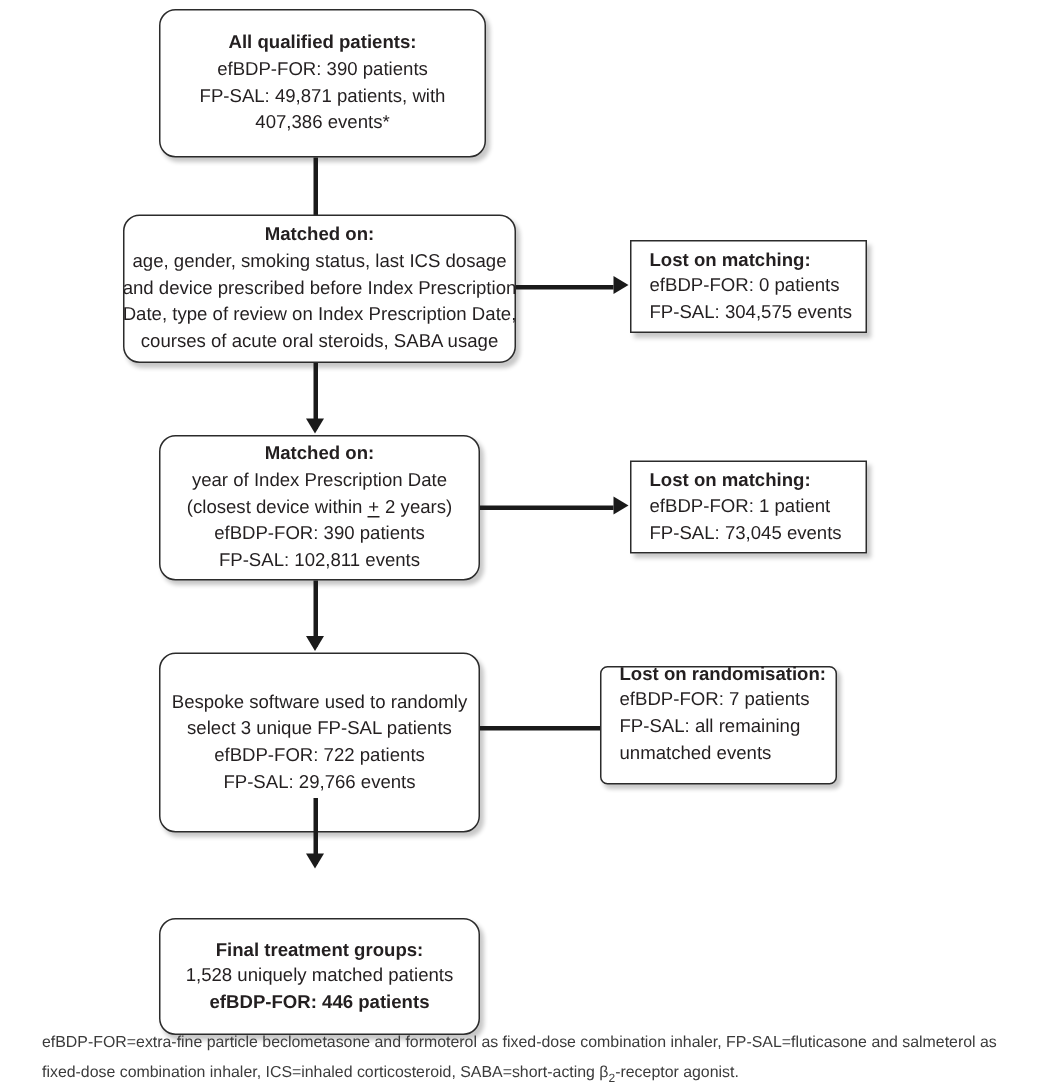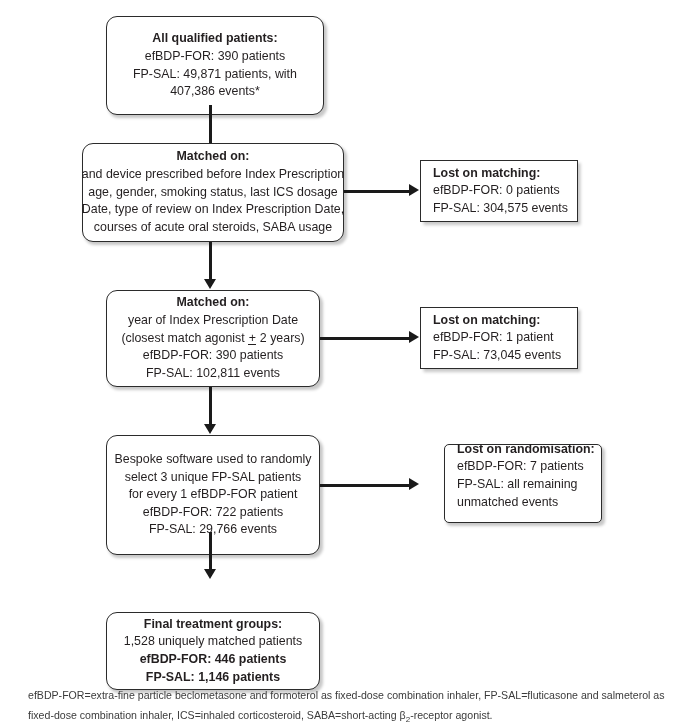--- a/index.html
+++ b/index.html
@@ -93,92 +93,90 @@
     color: #3b3b3b;
     text-align: left;
   }
   #footnote sub { font-size: 8px; }
 </style>
 </head>
 <body>
 
 <div id="canvas">
 
-  <div class="box round" style="left:106px; top:16px; width:218px; height:99px;">
+  <div class="box round" style="left:106px; top:6px; width:218px; height:99px;">
     <span class="ln b">All qualified patients:</span>
     <span class="ln">efBDP-FOR: 390 patients</span>
     <span class="ln">FP-SAL: 49,871 patients, with</span>
     <span class="ln">407,386 events*</span>
   </div>
 
   <div class="vline" style="left:209px; top:105px; height:39px;"></div>
 
   <div class="box round" style="left:82px; top:143px; width:262px; height:99px;">
     <span class="ln b">Matched on:</span>
+    <span class="ln">age, gender, smoking status, last ICS dosage</span>
     <span class="ln">and device prescribed before Index Prescription</span>
-    <span class="ln">age, gender, smoking status, last ICS dosage</span>
     <span class="ln">Date, type of review on Index Prescription Date,</span>
     <span class="ln">courses of acute oral steroids, SABA usage</span>
   </div>
 
   <div class="hline" style="left:344px; top:190px; width:65px;"></div>
   <div class="arrow-right" style="left:409px; top:184px;"></div>
 
   <div class="box square left-al" style="left:420px; top:160px; width:158px; height:62px; padding:6px 0 6px 12px; justify-content:center;">
     <span class="ln b">Lost on matching:</span>
     <span class="ln">efBDP-FOR: 0 patients</span>
     <span class="ln">FP-SAL: 304,575 events</span>
   </div>
 
   <div class="vline" style="left:209px; top:242px; height:44px;"></div>
   <div class="arrow-down" style="left:203.7px; top:279px;"></div>
 
   <div class="box round" style="left:106px; top:290px; width:214px; height:97px;">
     <span class="ln b">Matched on:</span>
     <span class="ln">year of Index Prescription Date</span>
-    <span class="ln"><span>(closest match agonist </span><span class="plusminus">+</span><span> 2 years)</span></span>
+    <span class="ln"><span>(closest device within </span><span class="plusminus">+</span><span> 2 years)</span></span>
     <span class="ln">efBDP-FOR: 390 patients</span>
     <span class="ln">FP-SAL: 102,811 events</span>
   </div>
 
   <div class="hline" style="left:320px; top:337px; width:89px;"></div>
   <div class="arrow-right" style="left:409px; top:331px;"></div>
 
   <div class="box square left-al" style="left:420px; top:307px; width:158px; height:62px; padding:6px 0 6px 12px; justify-content:center;">
     <span class="ln b">Lost on matching:</span>
     <span class="ln">efBDP-FOR: 1 patient</span>
     <span class="ln">FP-SAL: 73,045 events</span>
   </div>
 
   <div class="vline" style="left:209px; top:387px; height:44px;"></div>
   <div class="arrow-down" style="left:203.7px; top:424px;"></div>
 
   <div class="box round" style="left:106px; top:435px; width:214px; height:120px;">
     <span class="ln">Bespoke software used to randomly</span>
     <span class="ln">select 3 unique FP-SAL patients</span>
-    <span class="ln">for every 1 efBDP-FOR patient</span>
     <span class="ln">efBDP-FOR: 722 patients</span>
     <span class="ln">FP-SAL: 29,766 events</span>
   </div>
 
   <div class="hline" style="left:320px; top:484px; width:89px;"></div>
   <div class="arrow-right" style="left:409px; top:478px;"></div>
 
-  <div class="box round-sm left-al" style="left:444px; top:444px; width:158px; height:79px; padding:7px 0 22px 12px; justify-content:center;">
+  <div class="box round-sm left-al" style="left:400px; top:444px; width:158px; height:79px; padding:7px 0 22px 12px; justify-content:center;">
     <span class="ln b">Lost on randomisation:</span>
     <span class="ln">efBDP-FOR: 7 patients</span>
     <span class="ln">FP-SAL: all remaining</span>
     <span class="ln">unmatched events</span>
   </div>
 
   <div class="vline" style="left:209px; top:532px; height:44px;"></div>
   <div class="arrow-down" style="left:203.7px; top:569px;"></div>
 
   <div class="box round" style="left:106px; top:612px; width:214px; height:78px;">
     <span class="ln b">Final treatment groups:</span>
     <span class="ln">1,528 uniquely matched patients</span>
     <span class="ln b">efBDP-FOR: 446 patients</span>
-    <span class="ln b">FP-SAL: 1,146 patients</span>
   </div>
 
   <div id="footnote"><span>efBDP-FOR=extra-fine particle beclometasone and formoterol as fixed-dose combination inhaler, FP-SAL=fluticasone and salmeterol as fixed-dose combination inhaler, ICS=inhaled corticosteroid, SABA=short-acting β</span><sub>2</sub><span>-receptor agonist.</span></div>
 
 </div>
 
 </body></html>

